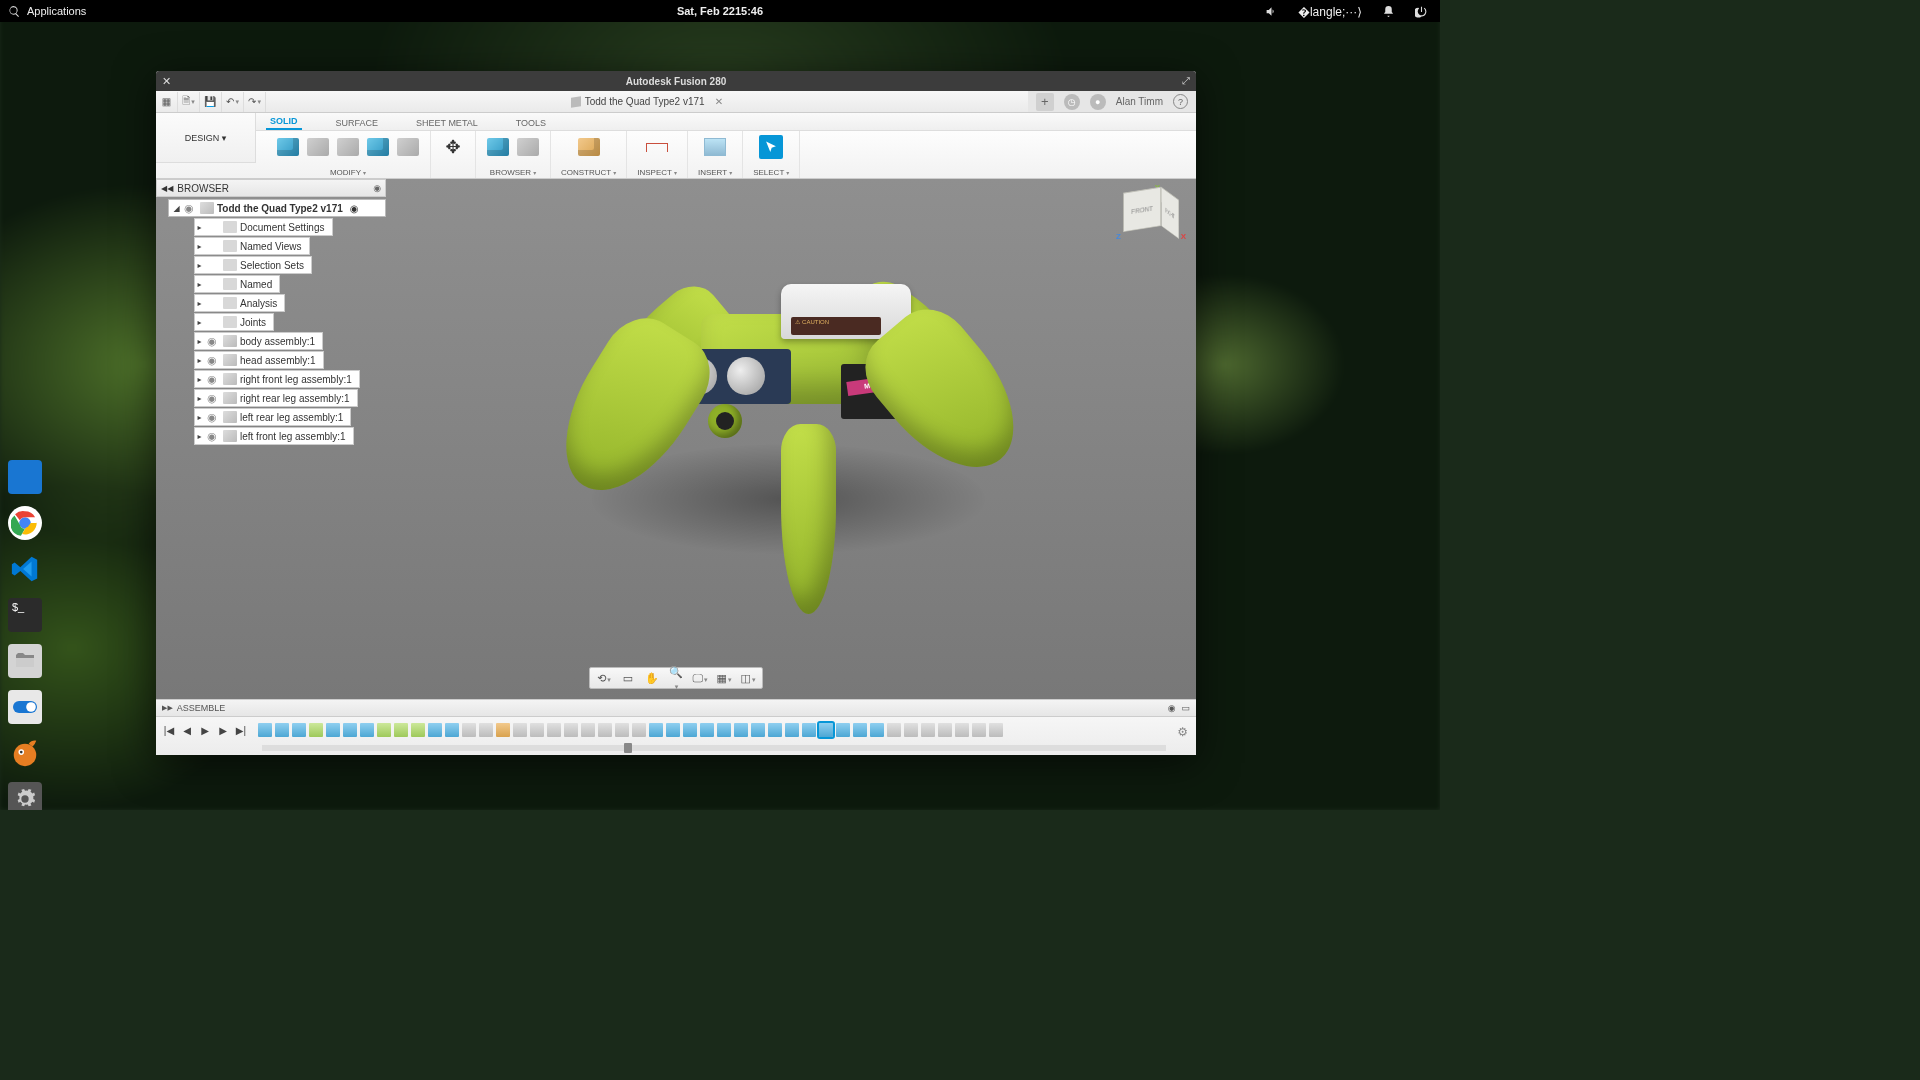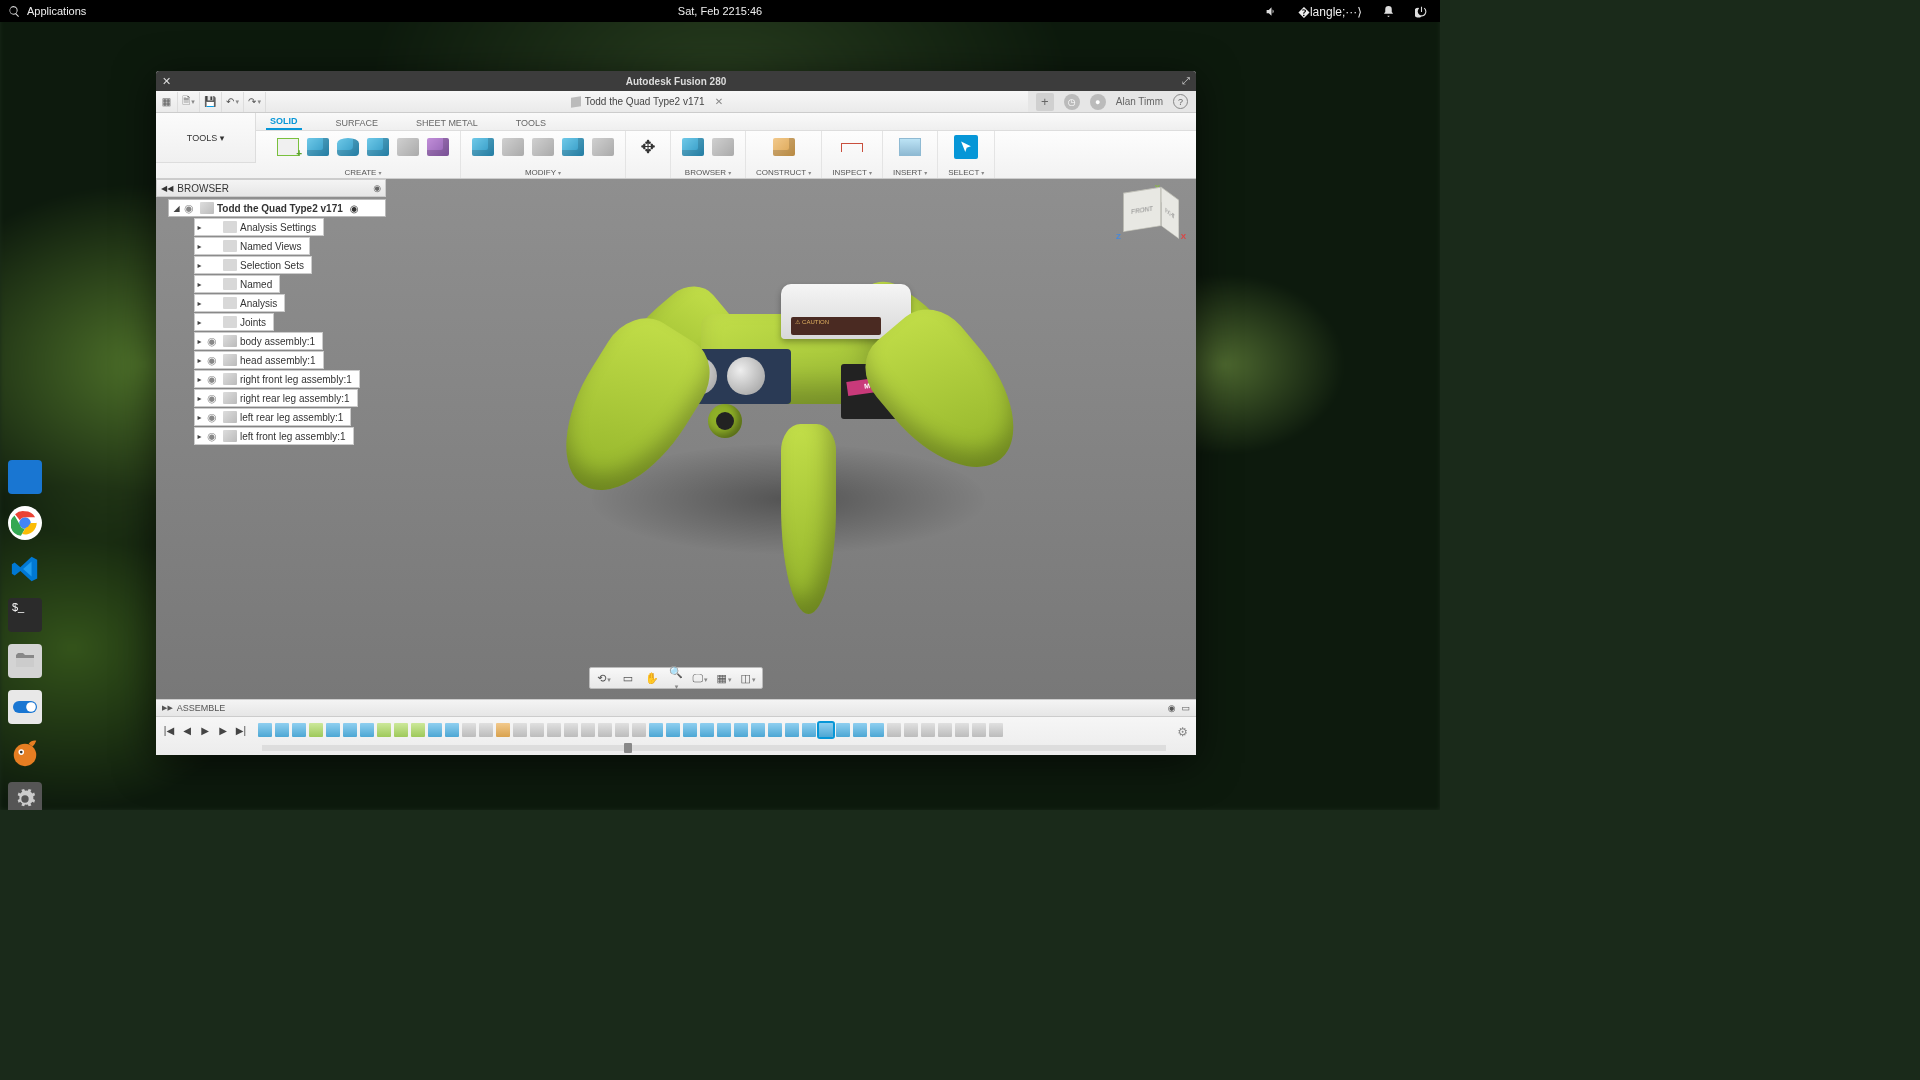--- a/index.html
+++ b/index.html
@@ -9,21 +9,21 @@
 .wallpaper { position: absolute; inset: 0; background:
   radial-gradient(ellipse 400px 300px at 10% 45%, rgba(120,170,60,.6), transparent 60%),
   radial-gradient(ellipse 300px 250px at 5% 80%, rgba(90,140,40,.5), transparent 65%),
   radial-gradient(ellipse 200px 150px at 85% 45%, rgba(140,180,80,.5), transparent 60%),
   radial-gradient(ellipse 500px 300px at 50% 10%, rgba(100,140,70,.3), transparent 70%),
   #0d1a0d; filter: blur(2px); }
 
 
 .topbar { position: absolute; top: 0; left: 0; right: 0; height: 22px; background: #000; color: #eee; display: flex; align-items: center; font-size: 11px; z-index: 5; }
 .topbar .left { display: flex; align-items: center; gap: 6px; padding-left: 8px; }
-.topbar .center { position: absolute; left: 50%; transform: translateX(-50%); display: flex; gap: 0; }
+.topbar .center { position: absolute; left: 50%; transform: translateX(-50%); display: flex; gap: 0; font-weight: bold; }
 .topbar .right { margin-left: auto; display: flex; align-items: center; gap: 20px; padding-right: 12px; }
 .topbar svg { width: 13px; height: 13px; fill: #ddd; }
 
 
 .dock { position: absolute; left: 8px; top: 460px; display: flex; flex-direction: column; gap: 12px; z-index: 4; }
 .dock-item { width: 34px; height: 34px; border-radius: 4px; display: flex; align-items: center; justify-content: center; font-size: 18px; color: #fff; }
 .di-grid { background: #1976d2; display:grid; grid-template:1fr 1fr/1fr 1fr; gap:2px; padding:6px; }
 .di-grid div{background:#fff;}
 .di-chrome { background: #fff; border-radius:50%;}
 .di-vscode { background: transparent; color:#29a8ea; font-size:28px;}
@@ -260,51 +260,28 @@
     <div class="user-area">
       <div class="plus">+</div>
       <div class="iconc">◷</div>
       <div class="iconc">●</div>
       <span class="name">Alan Timm</span>
       <div class="q">?</div>
     </div>
   </div>
 
   <div class="ws-tabs">
-    <div class="design-btn">TOOLS ▾</div>
+    <div class="design-btn">DESIGN ▾</div>
     <span class="tab active">SOLID</span>
     <span class="tab">SURFACE</span>
     <span class="tab">SHEET METAL</span>
     <span class="tab">TOOLS</span>
   </div>
 
   <div class="ribbon">
-    <div class="rgroup">
-      <div class="icons">
-        <div class="ricon">
-            <div class="ic-sketch"></div>
-          </div>
-        <div class="ricon">
-            <div class="ic-box"></div>
-          </div>
-        <div class="ricon">
-            <div class="ic-box" style="border-radius:50% 50% 4px 4px/30% 30% 4px 4px;"></div>
-          </div>
-        <div class="ricon">
-            <div class="ic-box"></div>
-          </div>
-        <div class="ricon">
-            <div class="ic-gray"></div>
-          </div>
-        <div class="ricon">
-            <div class="ic-box" style="background:linear-gradient(135deg,#c18ed8,#8e5fb0);"></div>
-          </div>
-      </div>
-      <div class="lbl">CREATE</div>
-    </div>
     <div class="rgroup">
       <div class="icons">
         <div class="ricon">
             <div class="ic-box"></div>
           </div>
         <div class="ricon">
             <div class="ic-gray"></div>
           </div>
         <div class="ricon">
             <div class="ic-gray"></div>
@@ -385,21 +362,21 @@
           <span class="eye">◉</span>
           <span class="ico comp"></span>
           <span class="nm">Todd the Quad Type2 v171</span>
           <span>◉</span>
         </div>
         <div id="folders-mount">
             <div class="brow fold">
               <span class="exp">▸</span>
               <span class="eye"> </span>
               <span class="ico gear"></span>
-              <span class="nm">Analysis Settings</span>
+              <span class="nm">Document Settings</span>
             </div>
             <div class="brow fold">
               <span class="exp">▸</span>
               <span class="eye"> </span>
               <span class="ico gear"></span>
               <span class="nm">Named Views</span>
             </div>
             <div class="brow fold">
               <span class="exp">▸</span>
               <span class="eye"> </span>

